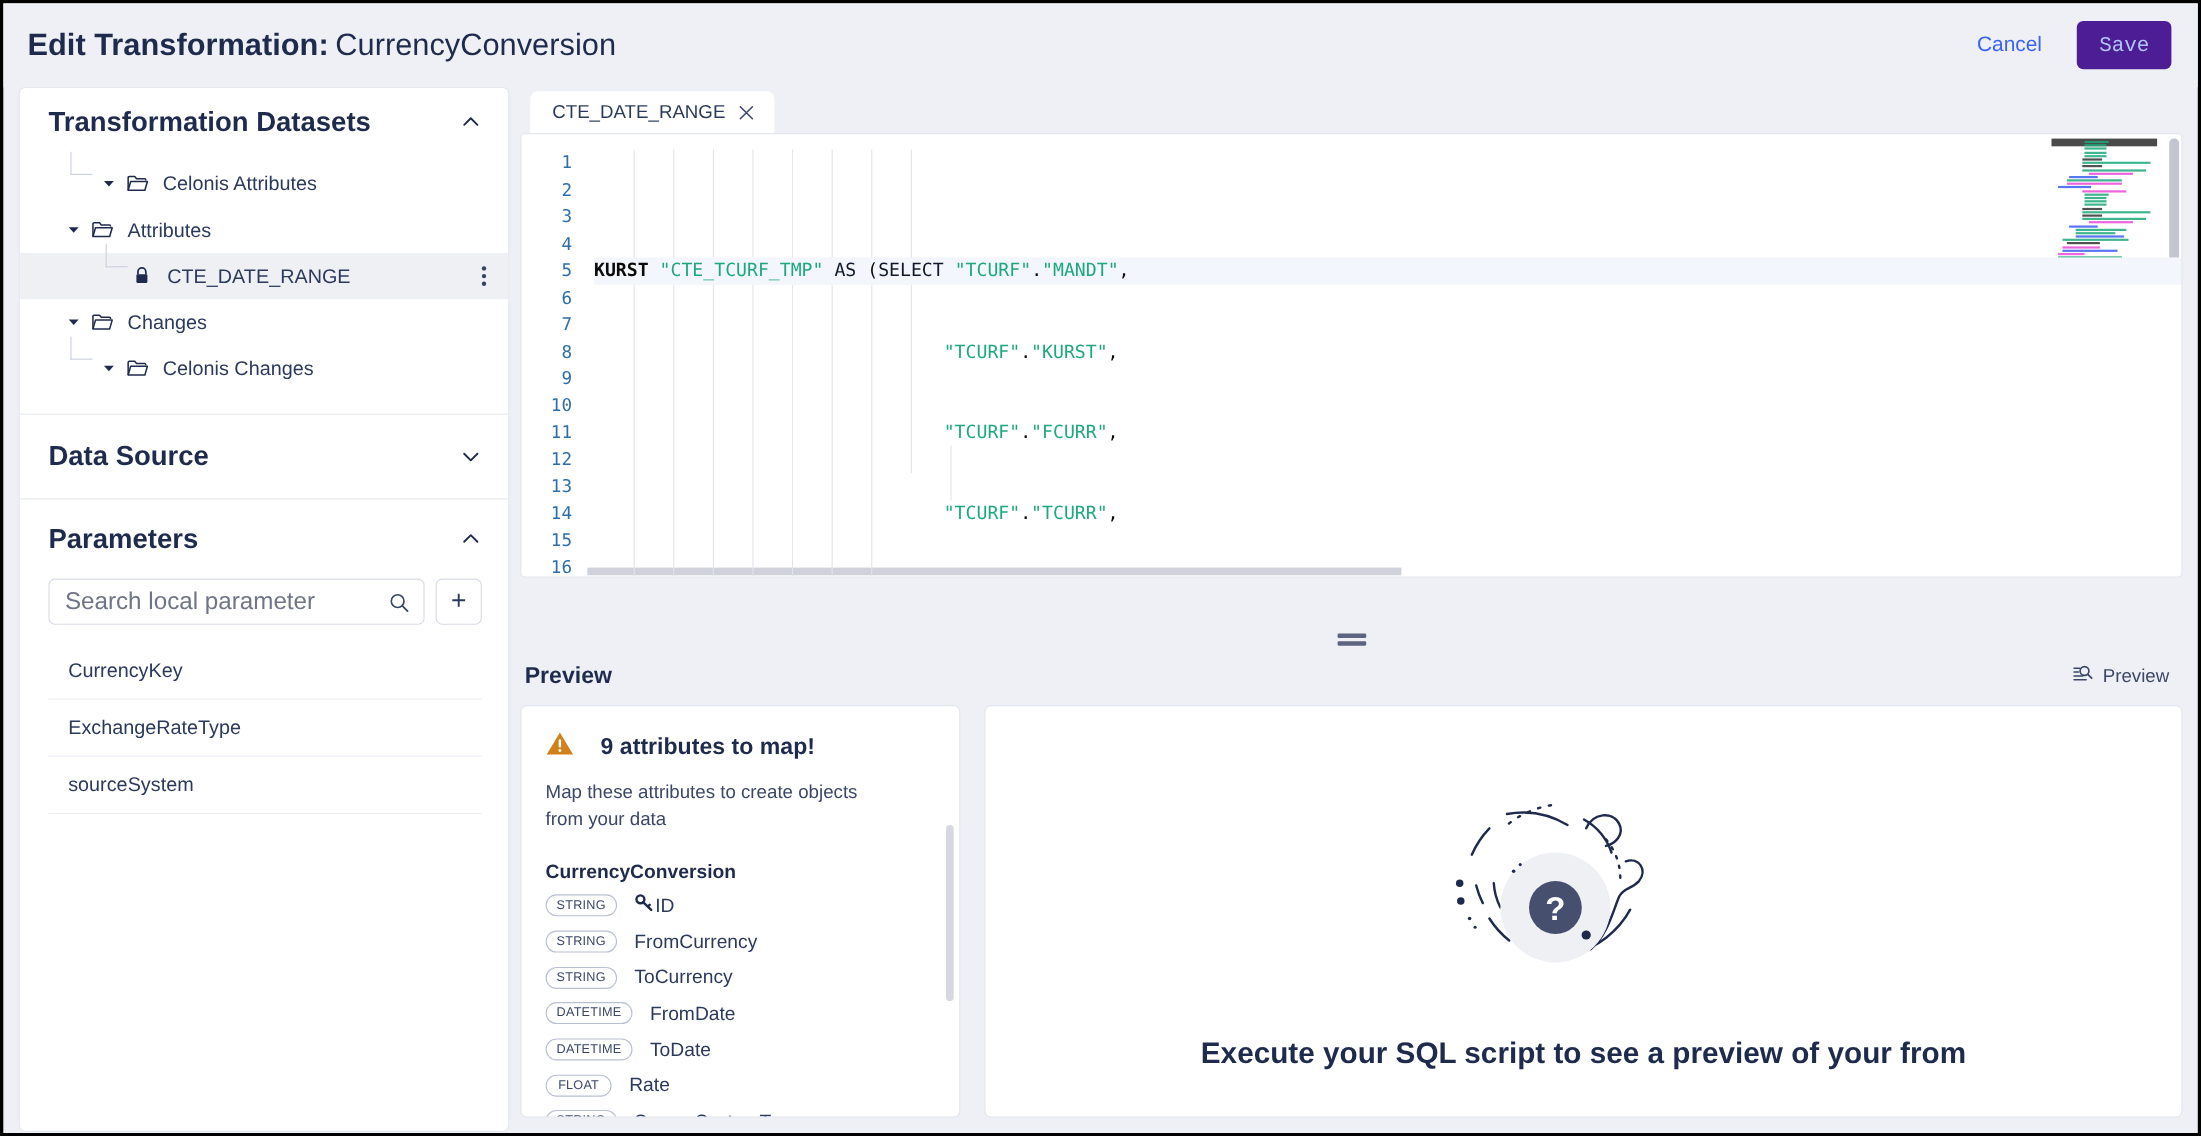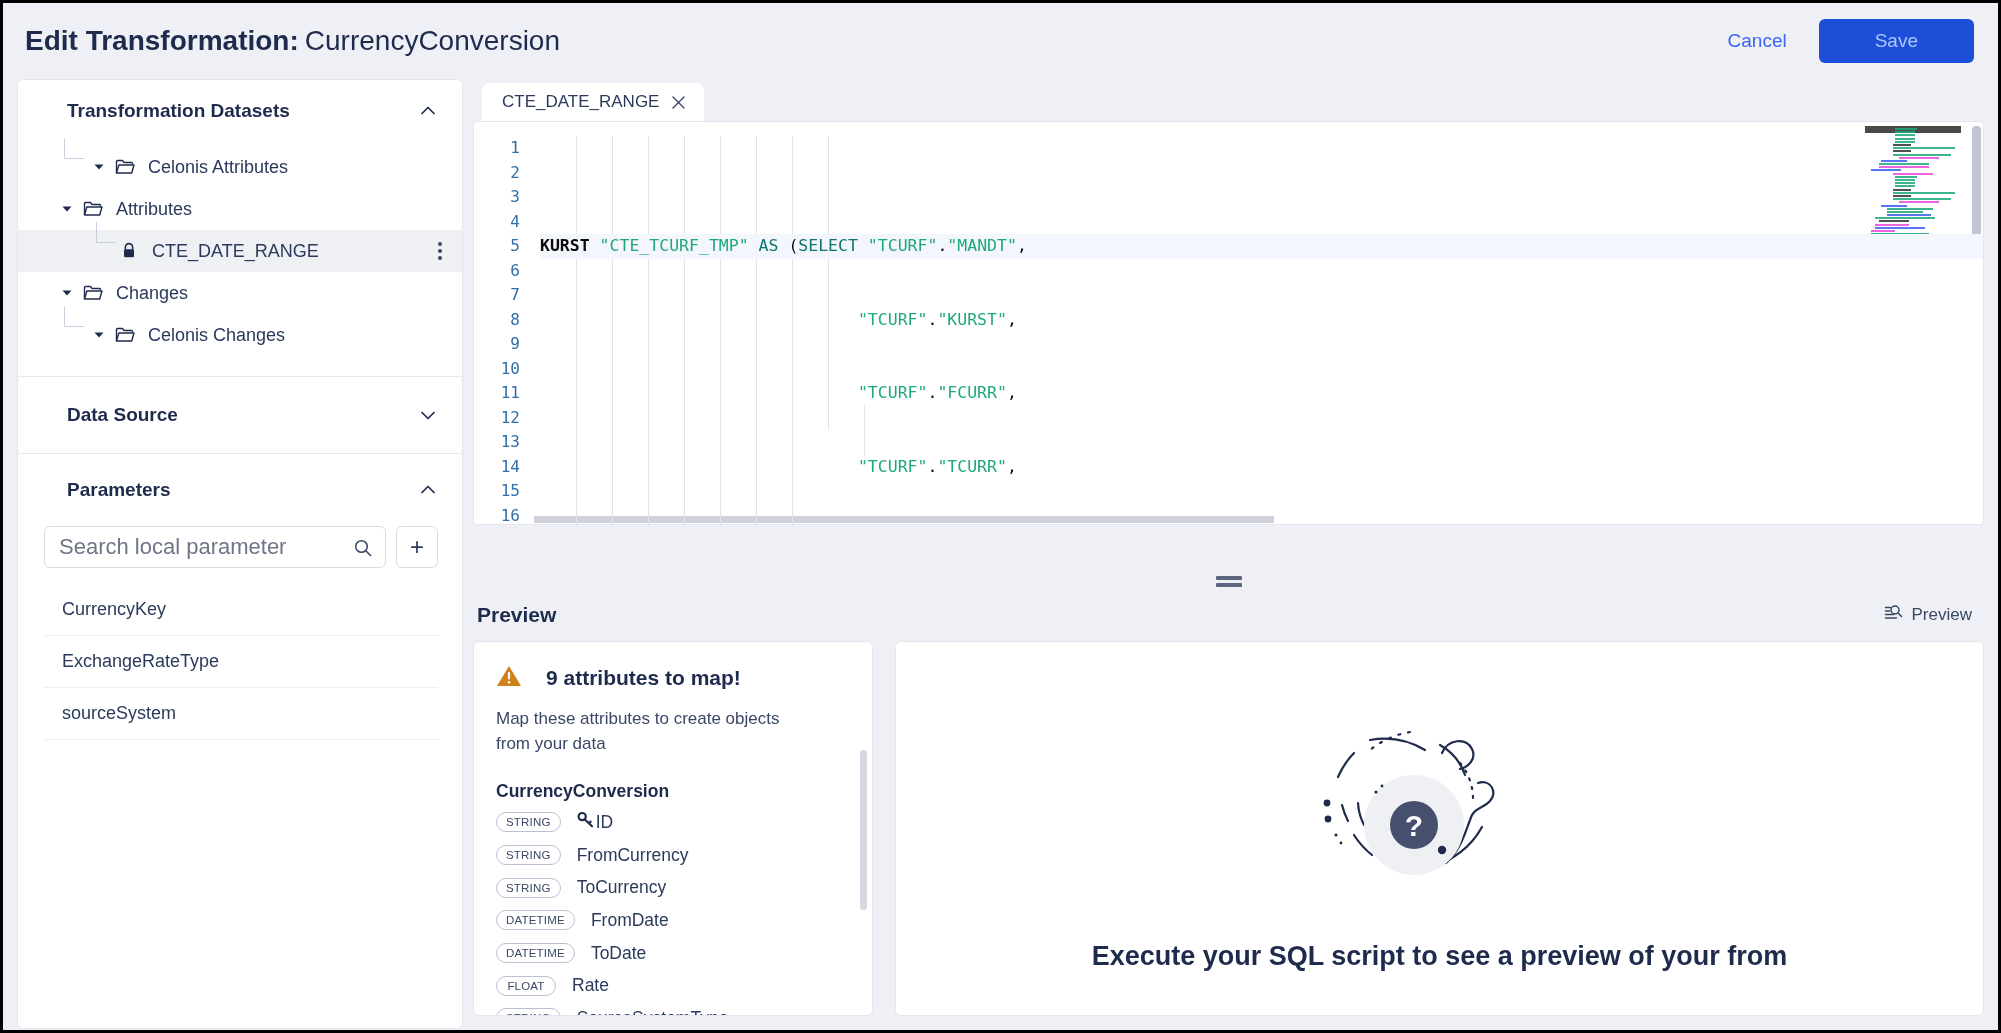--- a/index.html
+++ b/index.html
@@ -36,40 +36,40 @@
     margin-left: auto; margin-right: 24px;
     display: flex; align-items: center; gap: 18px;
   }
   .btn-cancel {
     font-size: 19px; color: #3b64f6; background: none;
     border: none; cursor: pointer; padding: 10px 14px;
     font-family: inherit;
   }
   .btn-save {
     font-size: 19px; color: #aec6fb;
-    background: #1d4ed8; border: none; border-radius: 6px;
-    padding: 11px 56px; cursor: default;
-    font-family: Liberation Sans, sans-serif;
+    background: #4c1d95; border: none; border-radius: 6px;
+    padding: 11px 20px; cursor: default;
+    font-family: Liberation Mono, monospace;
   }
 
   
   .sidebar {
     position: absolute; left: 14px; top: 76px;
     width: 446px; height: 950px;
     background: #ffffff;
     border: 1px solid #e3e6ee;
     border-radius: 6px;
     overflow: hidden;
   }
   .panel-head {
     display: flex; align-items: center;
     height: 62px; padding: 0 24px 0 26px;
   }
   .panel-head .ttl {
-    font-size: 19px; font-weight: bold; color: #1f2b4d; margin-left: 23px;
+    font-size: 25px; font-weight: bold; color: #1f2b4d;
   }
   .panel-head .chev { margin-left: auto; }
   .chev svg { display: block; }
 
   .tree { padding: 4px 0 20px 0; }
   .tree-row {
     position: relative;
     display: flex; align-items: center;
     height: 42px;
     font-size: 18px; color: #2b3a5c;
@@ -172,21 +172,21 @@
   }
   .code-line { height: 24.5px; position: relative; z-index: 2; }
   .code-line.first { background: #f3f6fc; }
   .indent-guides {
     position: absolute; left: 6px; top: 14px; z-index: 1;
     height: 400px; pointer-events: none;
   }
   .ig { position: absolute; top: 0; width: 1px; background: #e1e4ed; }
 
   
-  .kw  { color: #0f766e; text-align: right; }
+  .kw  { color: #0f172a; text-align: right; }
   .kw2 { color: #0b0b0b; font-weight: bold; }
   .str { color: #1ea97c; }
   .pl  { color: #0b0b0b; }
 
   .minimap {
     position: absolute; right: 22px; top: 6px;
     width: 96px; height: 140px;
     overflow: hidden; opacity: .85;
   }
   .mm-line { height: 2px; margin-bottom: 1.2px; }

